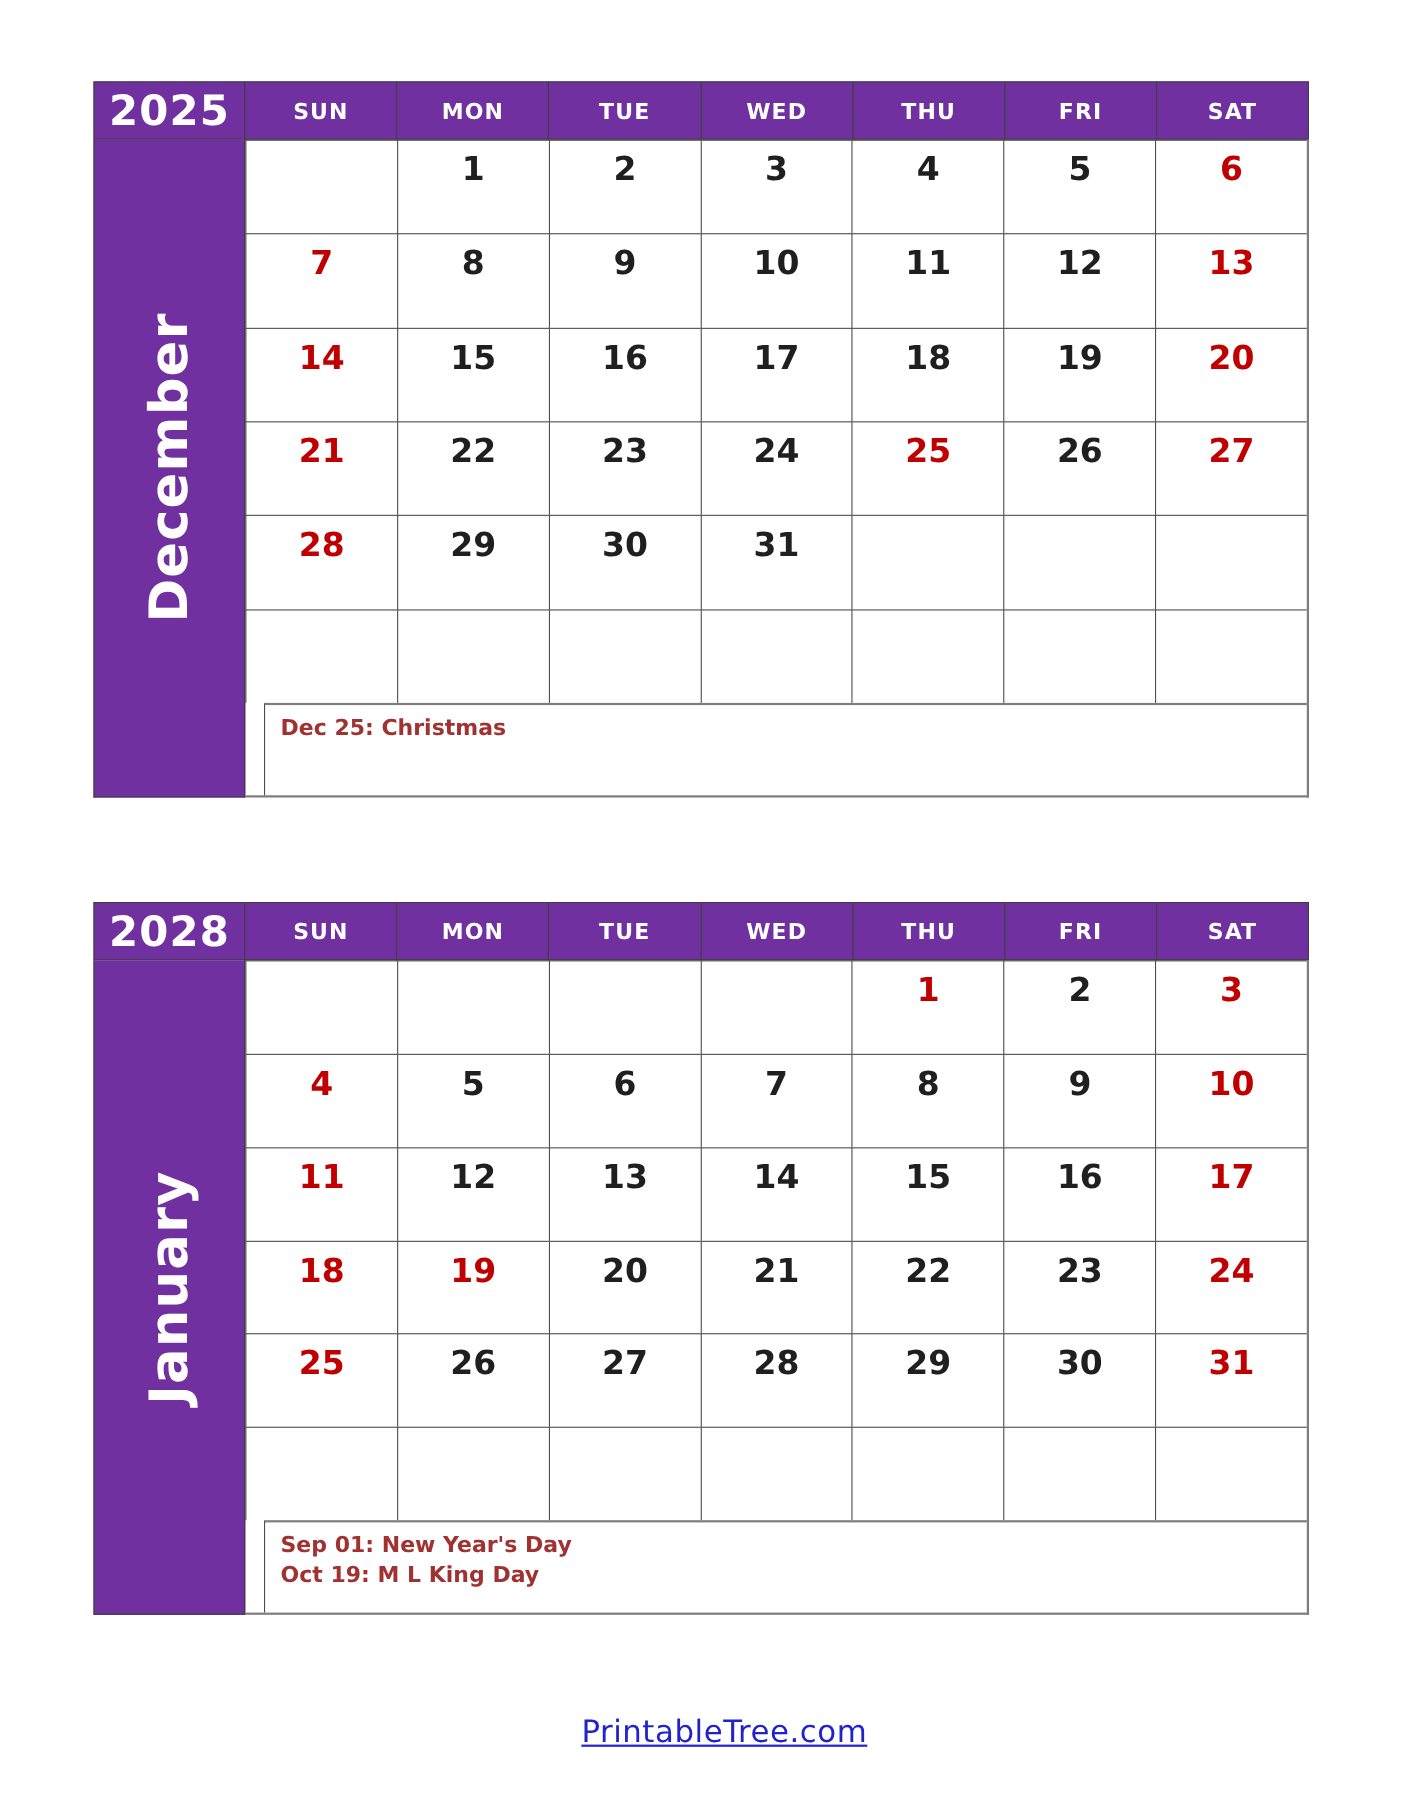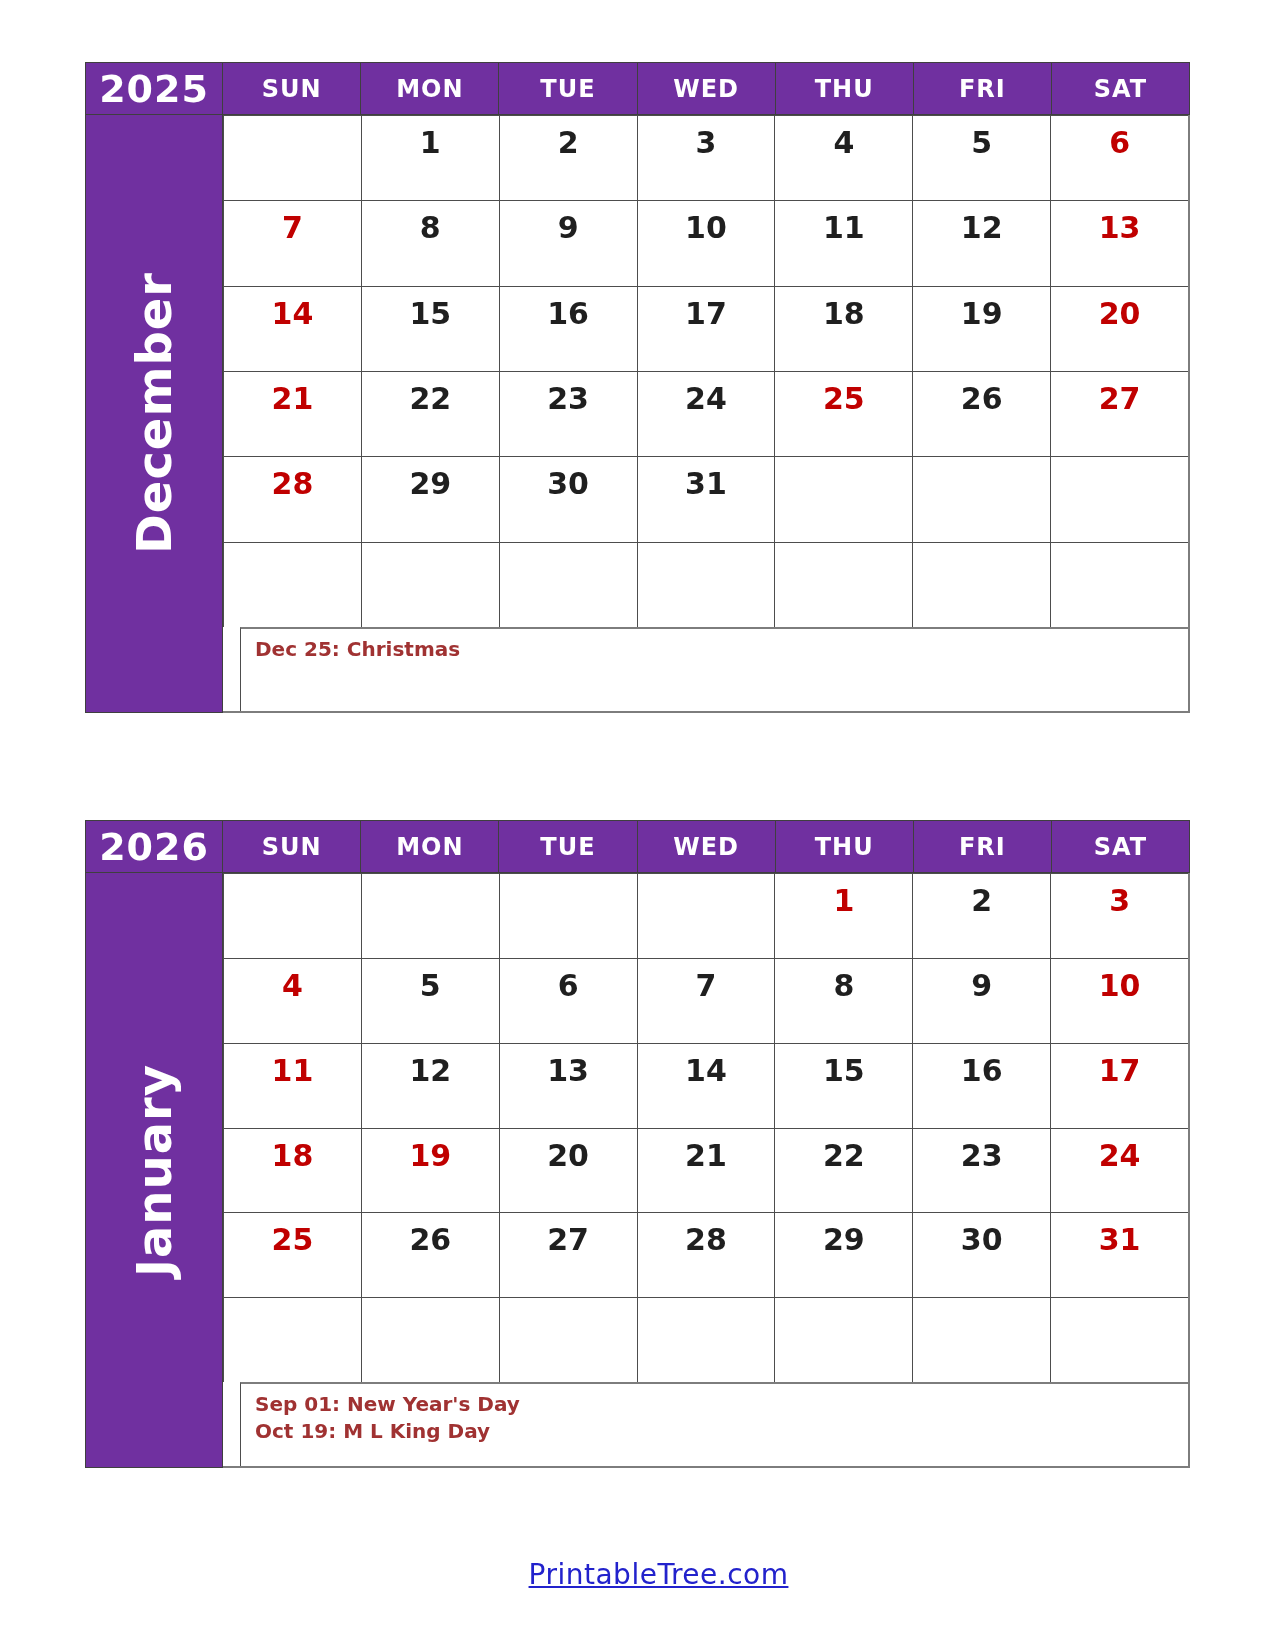--- a/index.html
+++ b/index.html
@@ -2,32 +2,32 @@
 <html><head>
 <meta charset="utf-8">
 <style>
   * { margin:0; padding:0; box-sizing:border-box; }
   html,body { background:#ffffff; }
   body {
     width:1275px; height:1650px; position:relative;
     font-family:"DejaVu Sans","Liberation Sans",sans-serif;
   }
   .cal { position:absolute; left:85px; width:1105px; }
-  #cal-dec { top:62px;  height:651px; }
+  #cal-dec { top:74px;  height:651px; }
   #cal-jan { top:820px; height:648px; }
 
   .cal-header { display:grid; grid-template-columns:repeat(8,1fr); height:53px; }
   .cal-header > div {
     background:#7030A0; border:1px solid #3f3f3f; margin-left:-1px;
     display:flex; align-items:center; justify-content:center;
     color:#ffffff; font-weight:bold;
   }
   .cal-header > div:first-child { margin-left:0; }
   .year-cell  { font-size:38px; letter-spacing:1px; }
-  .dow-cell   { font-size:24px; letter-spacing:1px; }
+  .dow-cell   { font-size:20px; letter-spacing:1px; }
 
   .cal-body { display:flex; height:calc(100% - 53px); }
   .month-col {
     width:138px; flex:0 0 138px; background:#7030A0;
     border:1px solid #3f3f3f; border-top:none;
     display:flex; align-items:center; justify-content:center;
   }
   .month-name {
     writing-mode:vertical-rl; transform:rotate(180deg);
     color:#ffffff; font-weight:bold; font-size:48px; letter-spacing:1px;
@@ -127,21 +127,21 @@
 
       <div class="note-cell">
         <div class="note-line">Dec 25: Christmas</div>
       </div>
     </div>
   </div>
 </div>
 
 <div class="cal" id="cal-jan">
   <div class="cal-header">
-    <div class="year-cell">2026</div>
+    <div class="year-cell">2028</div>
     <div class="dow-cell">SUN</div>
     <div class="dow-cell">MON</div>
     <div class="dow-cell">TUE</div>
     <div class="dow-cell">WED</div>
     <div class="dow-cell">THU</div>
     <div class="dow-cell">FRI</div>
     <div class="dow-cell">SAT</div>
   </div>
   <div class="cal-body">
     <div class="month-col">

